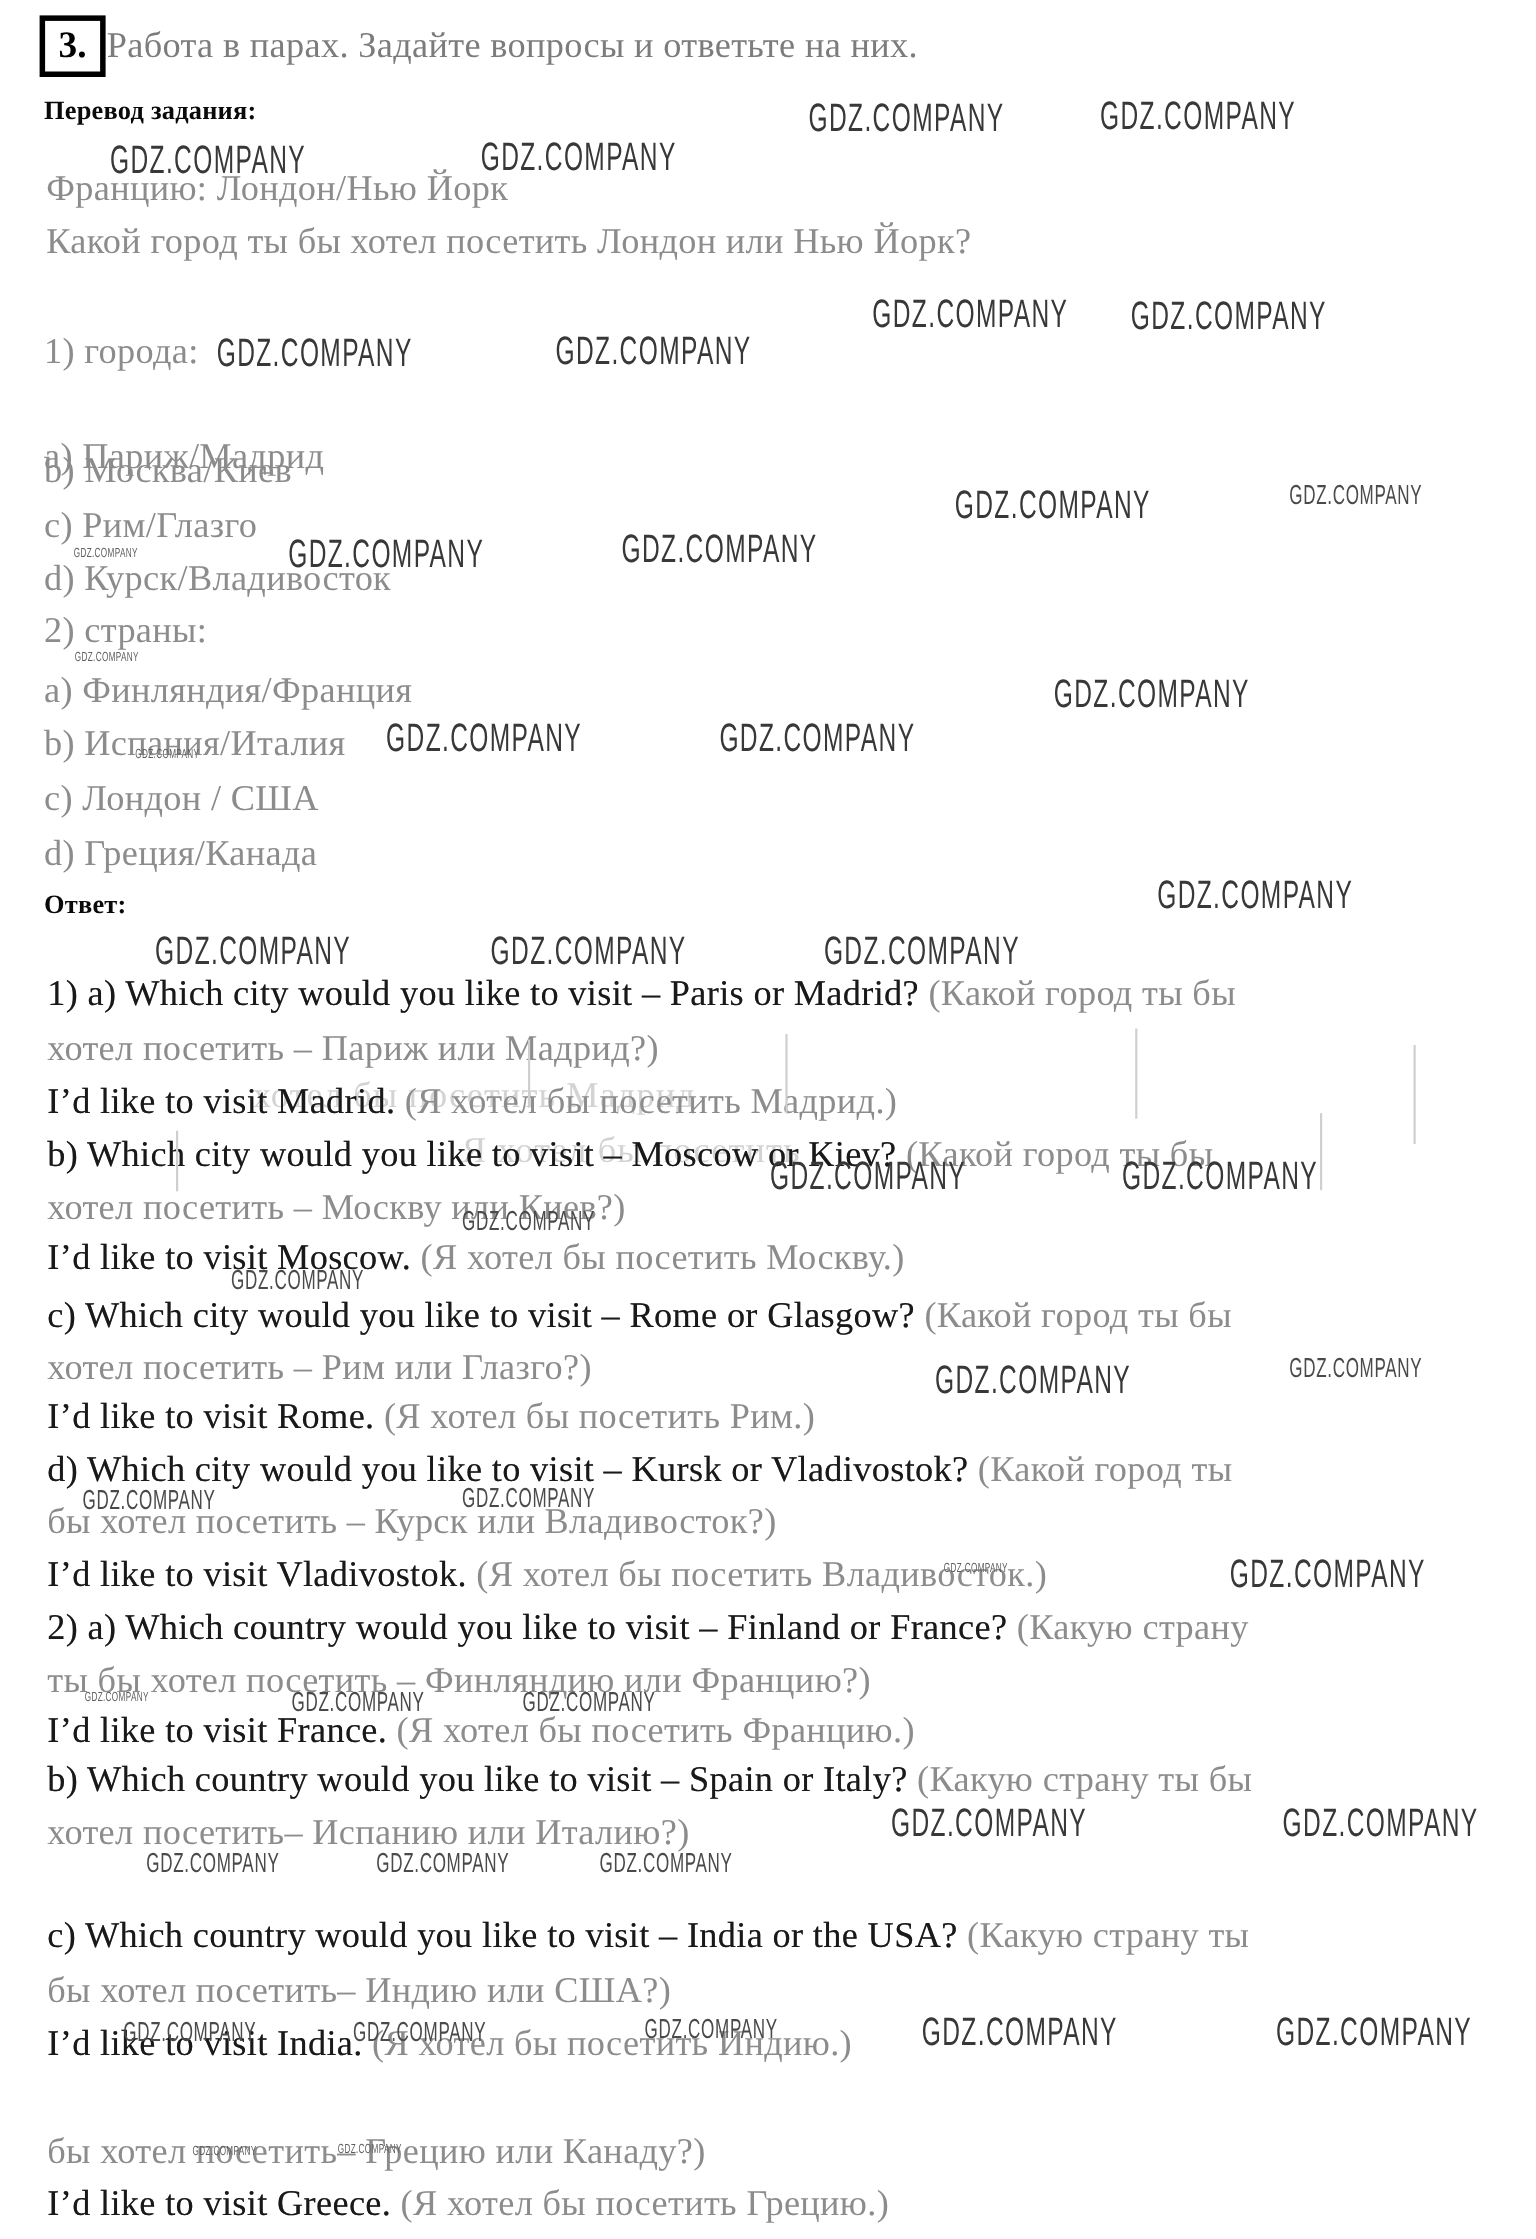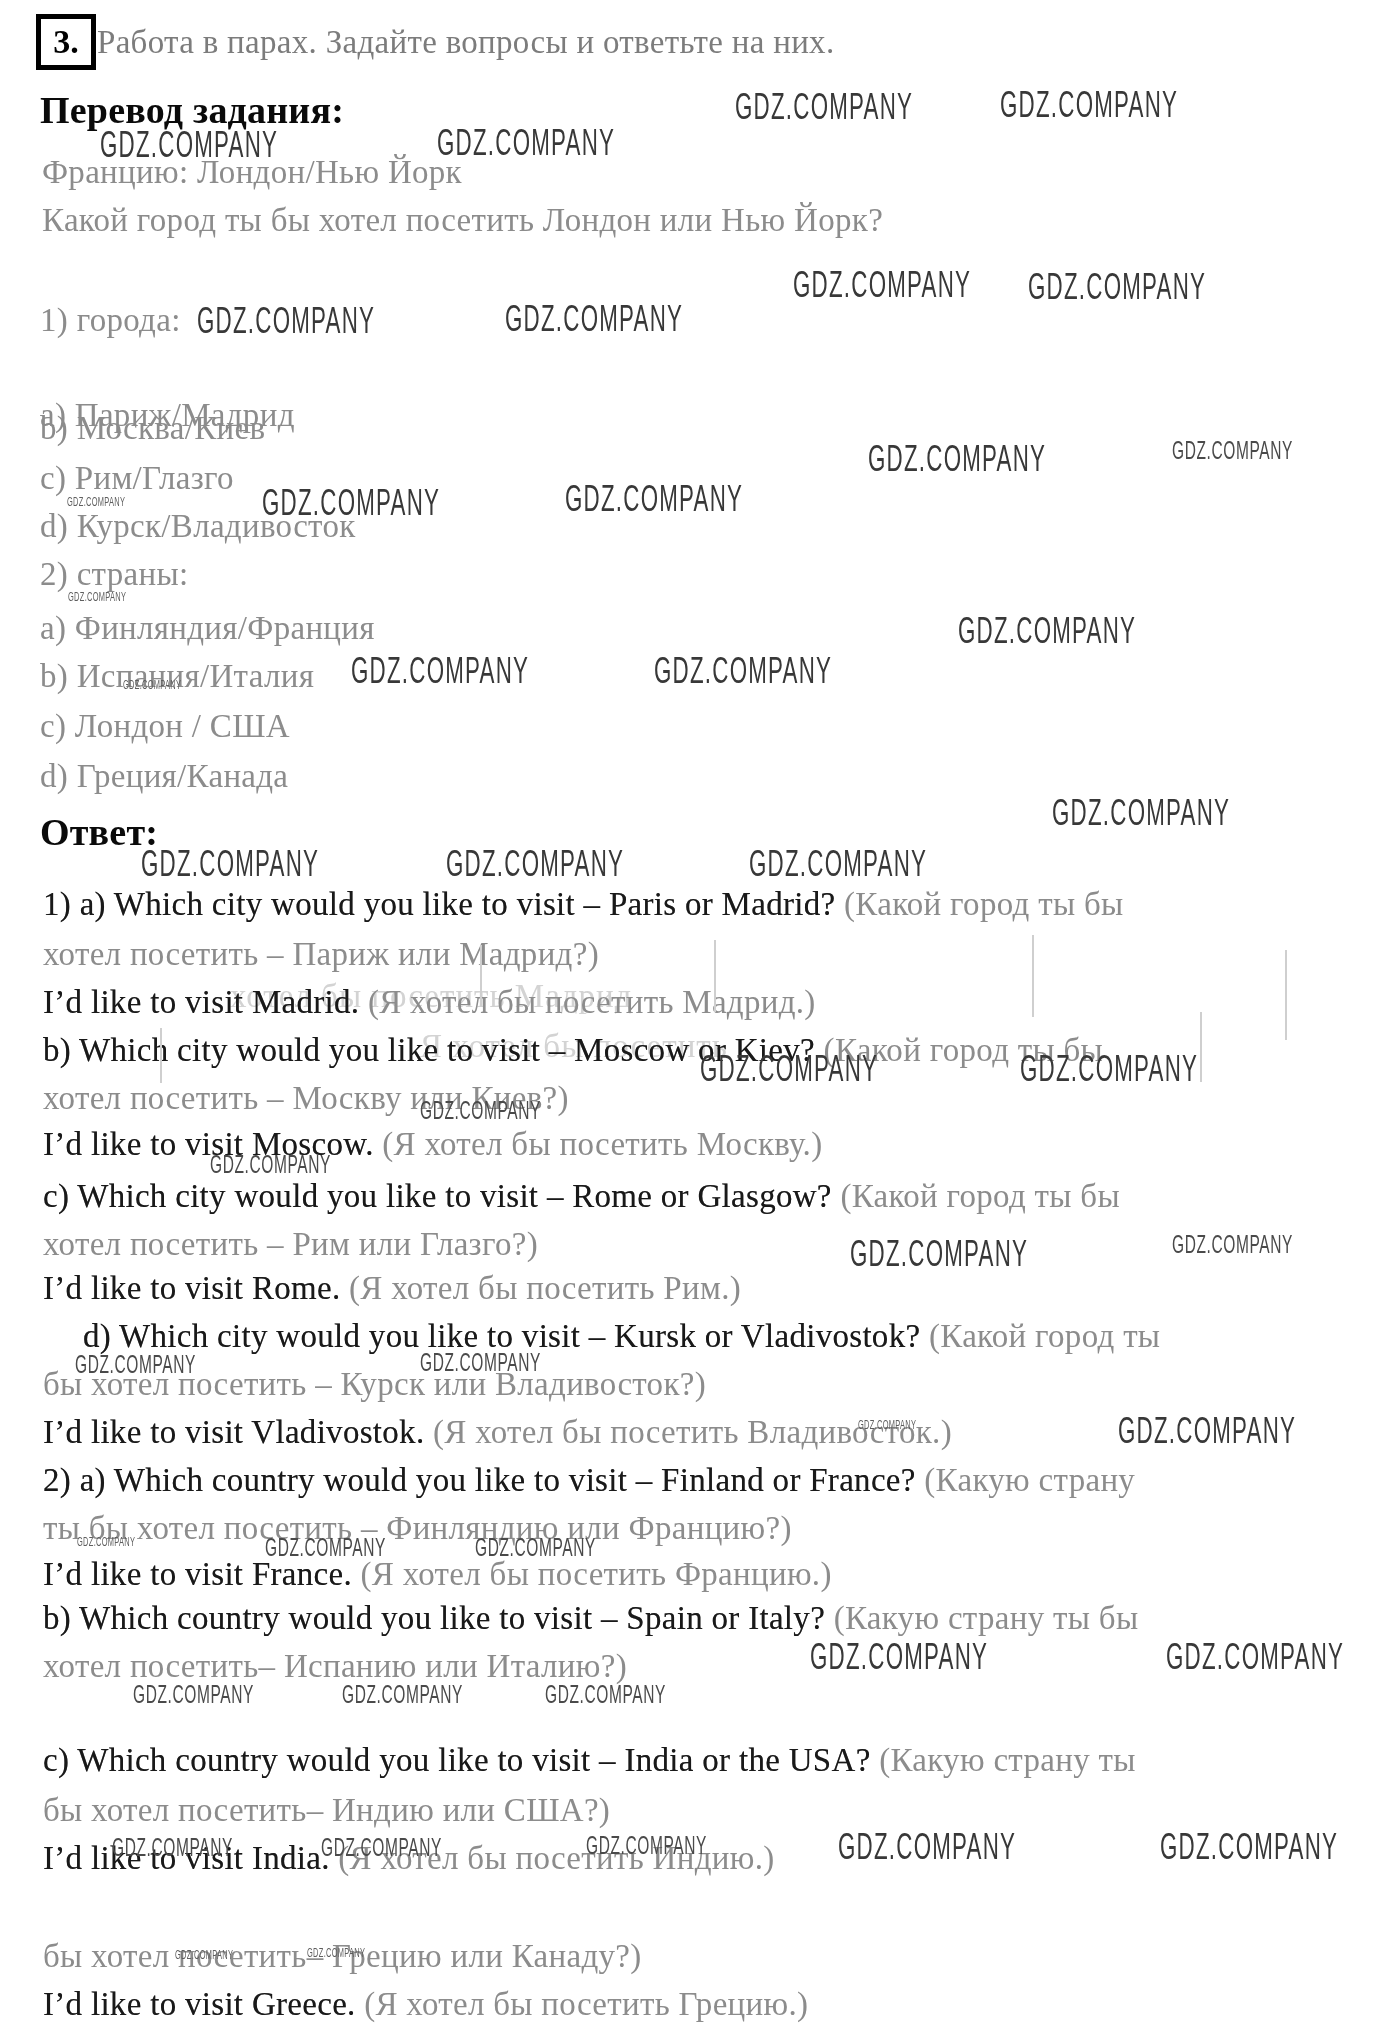--- a/index.html
+++ b/index.html
@@ -3,21 +3,21 @@
 <meta charset="utf-8">
 <style>
   html,body{margin:0;padding:0;background:#ffffff;}
   .page{
     position:relative;width:1396px;height:2035px;background:#ffffff;
     font-family:"Liberation Serif",serif;overflow:hidden;
   }
   .line{position:absolute;white-space:nowrap;font-size:33px;line-height:40px;letter-spacing:.3px;}
   .gray{color:#8c8c8c;}
   .black{color:#191919;text-shadow:0 0 .6px rgba(20,20,20,.55);}
-  .heading{position:absolute;font-size:38px;font-weight:700;color:#0a0a0a;letter-spacing:.2px;}
+  .heading{position:absolute;font-size:24px;font-weight:700;color:#0a0a0a;letter-spacing:.2px;}
   .task-box{
     position:absolute;left:36px;top:14px;width:50px;height:46px;
     border:5px solid #000;display:flex;align-items:center;justify-content:center;
     font-size:34px;font-weight:700;color:#000;background:#fff;
   }
   .wm{
     position:absolute;font-family:"Liberation Sans",sans-serif;color:#3d3d3d;
     white-space:nowrap;transform:scaleX(.62);transform-origin:left top;font-weight:400;
   }
   .wm.m{font-size:36px;letter-spacing:2px;color:#383838;}
@@ -75,21 +75,21 @@
   </div>
 
   <div class="line" style="left:43px;top:1176px;">
     <span class="black">c) Which city would you like to visit – Rome or Glasgow?</span><span class="gray"> (Какой город ты бы</span>
   </div>
   <div class="line gray" style="left:43px;top:1224px;">хотел посетить – Рим или Глазго?)</div>
   <div class="line" style="left:43px;top:1268px;">
     <span class="black">I’d like to visit Rome.</span><span class="gray"> (Я хотел бы посетить Рим.)</span>
   </div>
 
-  <div class="line" style="left:43px;top:1316px;margin-left:40px;">
+  <div class="line" style="left:43px;top:1316px;">
     <span class="black">d) Which city would you like to visit – Kursk or Vladivostok?</span><span class="gray"> (Какой город ты</span>
   </div>
   <div class="line gray" style="left:43px;top:1364px;">бы хотел посетить – Курск или Владивосток?)</div>
   <div class="line" style="left:43px;top:1412px;">
     <span class="black">I’d like to visit Vladivostok.</span><span class="gray"> (Я хотел бы посетить Владивосток.)</span>
   </div>
 
   <div class="line" style="left:43px;top:1460px;">
     <span class="black">2) a) Which country would you like to visit – Finland or France?</span><span class="gray"> (Какую страну</span>
   </div>

